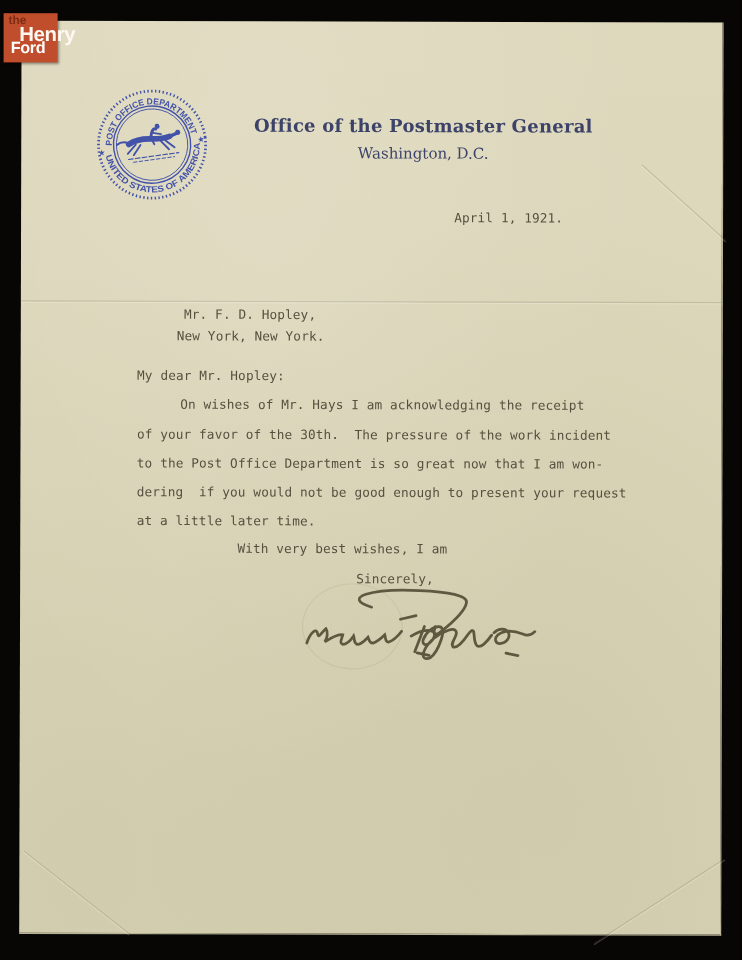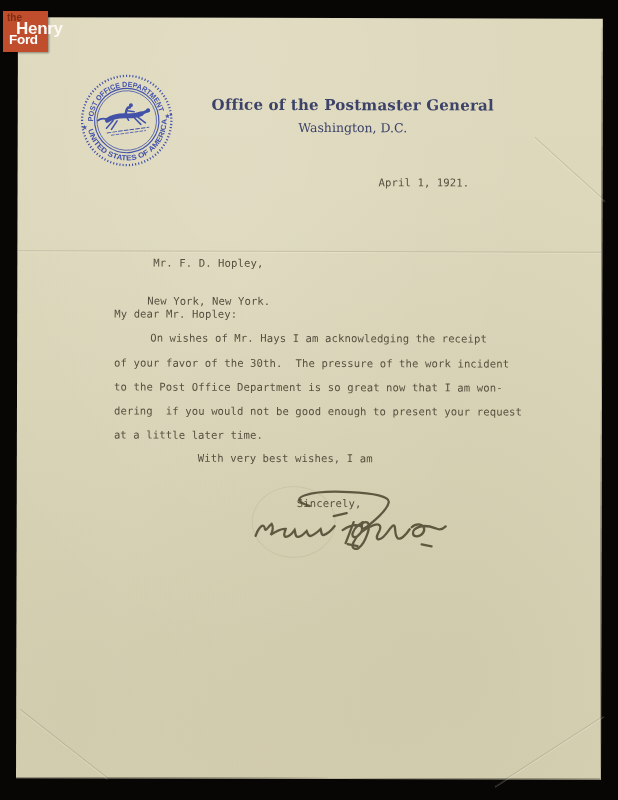--- a/index.html
+++ b/index.html
@@ -32,24 +32,24 @@
            letter-spacing:-0.3px;}
   
   .seal{position:absolute;left:61px;top:55px;width:96px;height:96px;transform:rotate(-8deg);opacity:0.92;}
   .letterhead{position:absolute;left:170px;top:66px;width:330px;text-align:center;color:#3c4268;}
   .lh1{font-family:"DejaVu Serif",serif;font-weight:bold;font-size:15px;letter-spacing:0.2px;margin-top:12px;}
   .lh2{font-family:"DejaVu Serif",serif;font-weight:normal;font-size:12.5px;margin-top:6px;}
   
   .typed{position:absolute;font-family:"DejaVu Sans Mono",monospace;font-size:10.6px;
          letter-spacing:0.1px;color:#56503f;white-space:pre;}
   .date{left:361px;top:158px;}
-  .ln1{left:97px;top:239px;padding-left:39px;}  .ln2{left:130px;top:277px;} .ln3{left:97px;top:290px;}
+  .ln1{left:97px;top:239px;padding-left:39px;}  .ln2{left:130px;top:257px;} .ln3{left:97px;top:290px;}
   .ln4{left:133px;top:314px;} .ln5{left:97px;top:339px;}  .ln6{left:97px;top:363px;}
   .ln7{left:97px;top:387px;}  .ln8{left:97px;top:411px;}  .ln9{left:133px;top:434px;padding-left:48px;}
-  .ln10{left:280px;top:459px;margin-top:20px;}
+  .ln10{left:280px;top:459px;}
   
   .signature{position:absolute;left:233px;top:470px;width:212px;height:62px;}
 </style>
 </head>
 <body>
 
 <div class="stage">
 
   <div class="paper">
 

